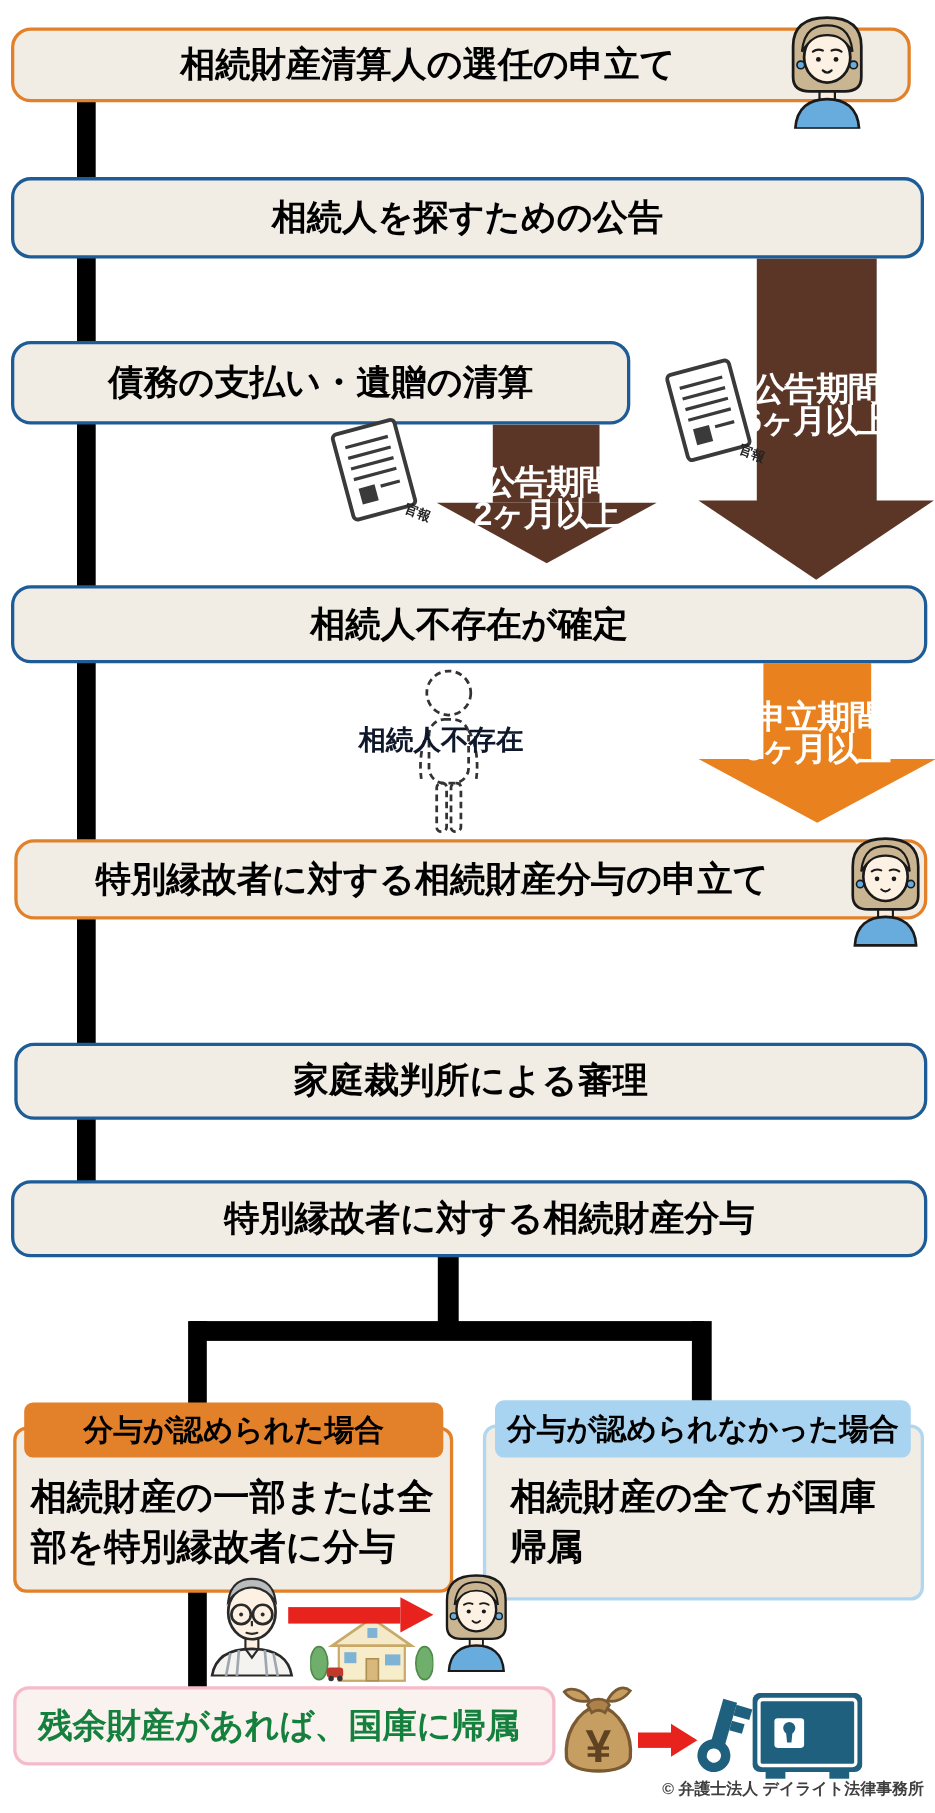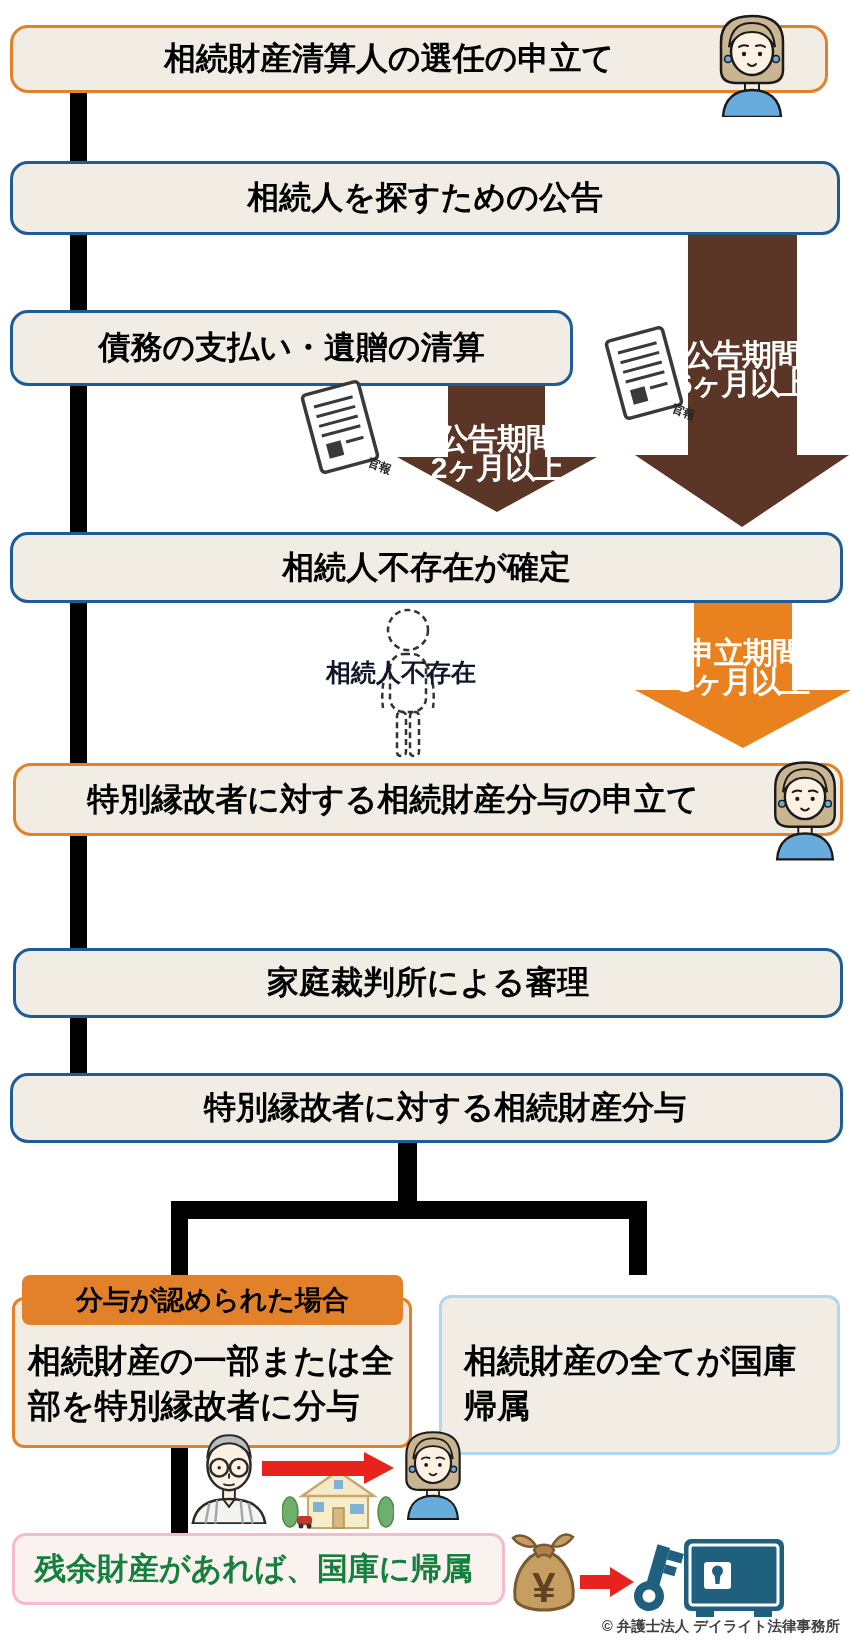--- a/index.html
+++ b/index.html
@@ -211,20 +211,23 @@
 
   <div class="branch-header" id="hdr-granted">
     <span>分与が認められた場合</span>
   </div>
   <div class="branch-box" id="box-granted"></div>
   <div class="branch-body" id="body-granted">
     <div>相続財産の一部または全</div>
     <div>部を特別縁故者に分与</div>
   </div>
 
+  <div class="branch-header" id="hdr-denied">
+    <span>分与が認められなかった場合</span>
+  </div>
   <div class="branch-box" id="box-denied"></div>
   <div class="branch-body" id="body-denied">
     <div>相続財産の全てが国庫</div>
     <div>帰属</div>
   </div>
 
   <svg class="abs" id="man" viewBox="0 0 100 95">
     <rect x="44" y="56" width="12" height="16" fill="#FDF0E1" stroke="#2a2a2a" stroke-width="2"></rect>
     <path d="M13,95 C16,76 32,70 50,70 C68,70 84,76 87,95 Z" fill="#F4F3F0" stroke="#2a2a2a" stroke-width="2.5"></path>
     <path d="M30,74 L26,95 M38,71 L36,95 M62,71 L64,95 M70,74 L74,95" stroke="#9FA8B0" stroke-width="2.5" fill="none"></path>

